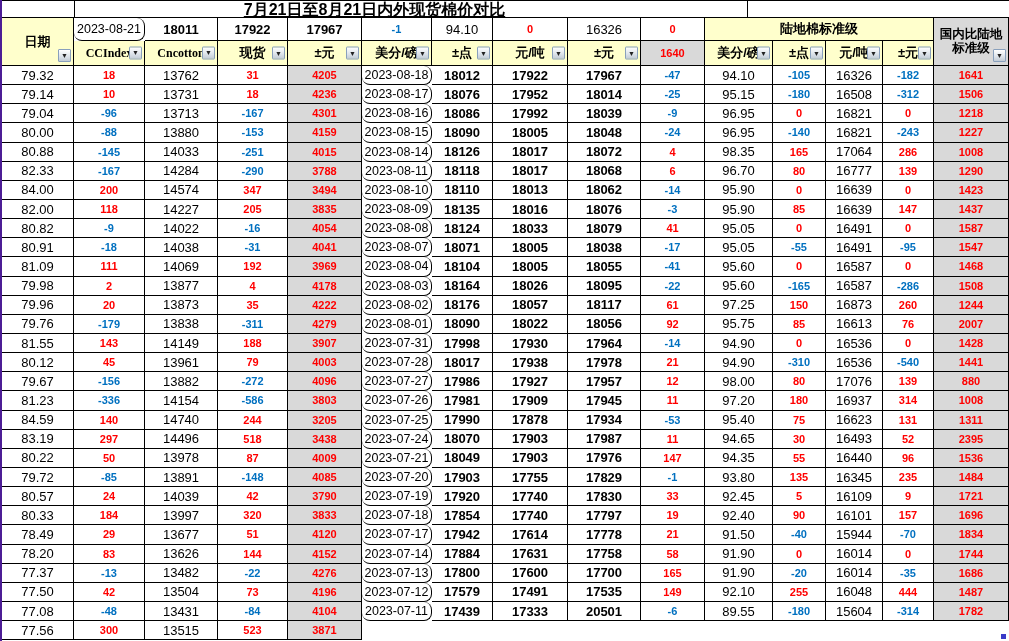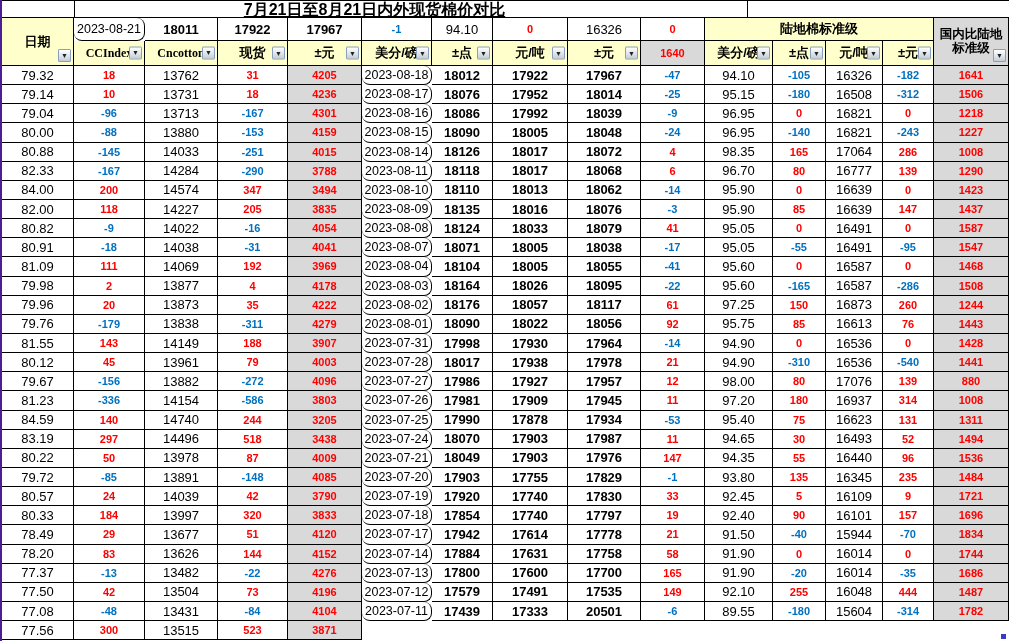--- a/index.html
+++ b/index.html
@@ -346,21 +346,21 @@
       <div class="cell c-ratio">4279</div>
       <div class="cell c-date">2023-08-01</div>
       <div class="cell c-bold">18090</div>
       <div class="cell c-bold">18022</div>
       <div class="cell c-bold">18056</div>
       <div class="cell c-delta pos">92</div>
       <div class="cell c-plain">95.75</div>
       <div class="cell c-delta pos">85</div>
       <div class="cell c-plain">16613</div>
       <div class="cell c-delta pos">76</div>
-      <div class="cell c-ratio">1443</div>
+      <div class="cell c-ratio">2007</div>
       <div class="cell c-plain">81.55</div>
       <div class="cell c-delta pos">143</div>
       <div class="cell c-plain">14149</div>
       <div class="cell c-delta pos">188</div>
       <div class="cell c-ratio">3907</div>
       <div class="cell c-date">2023-07-31</div>
       <div class="cell c-bold">17998</div>
       <div class="cell c-bold">17930</div>
       <div class="cell c-bold">17964</div>
       <div class="cell c-delta neg">-14</div>
@@ -436,21 +436,21 @@
       <div class="cell c-ratio">3438</div>
       <div class="cell c-date">2023-07-24</div>
       <div class="cell c-bold">18070</div>
       <div class="cell c-bold">17903</div>
       <div class="cell c-bold">17987</div>
       <div class="cell c-delta pos">11</div>
       <div class="cell c-plain">94.65</div>
       <div class="cell c-delta pos">30</div>
       <div class="cell c-plain">16493</div>
       <div class="cell c-delta pos">52</div>
-      <div class="cell c-ratio">1494</div>
+      <div class="cell c-ratio">2395</div>
       <div class="cell c-plain">80.22</div>
       <div class="cell c-delta pos">50</div>
       <div class="cell c-plain">13978</div>
       <div class="cell c-delta pos">87</div>
       <div class="cell c-ratio">4009</div>
       <div class="cell c-date">2023-07-21</div>
       <div class="cell c-bold">18049</div>
       <div class="cell c-bold">17903</div>
       <div class="cell c-bold">17976</div>
       <div class="cell c-delta pos">147</div>

